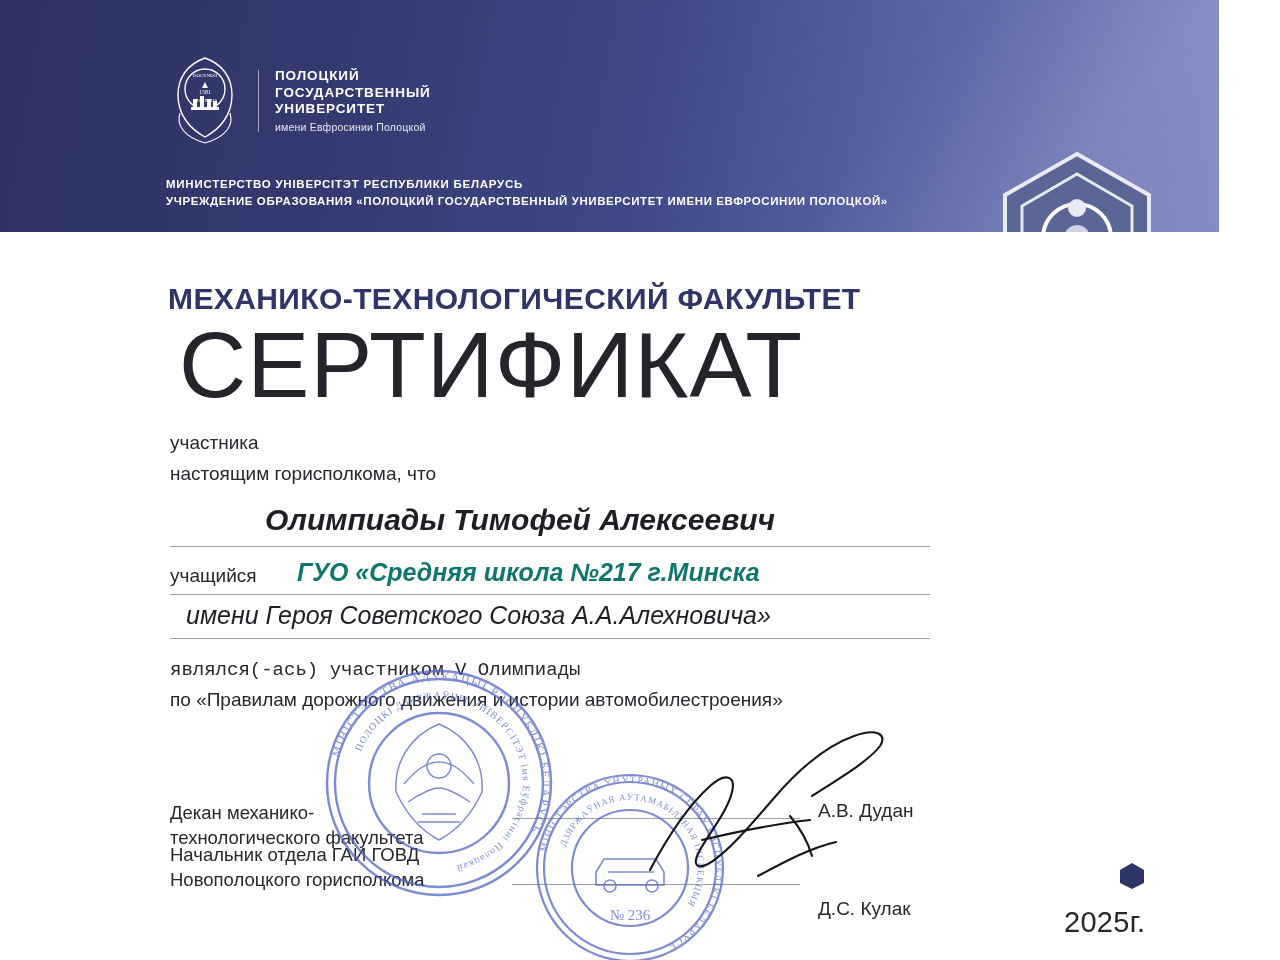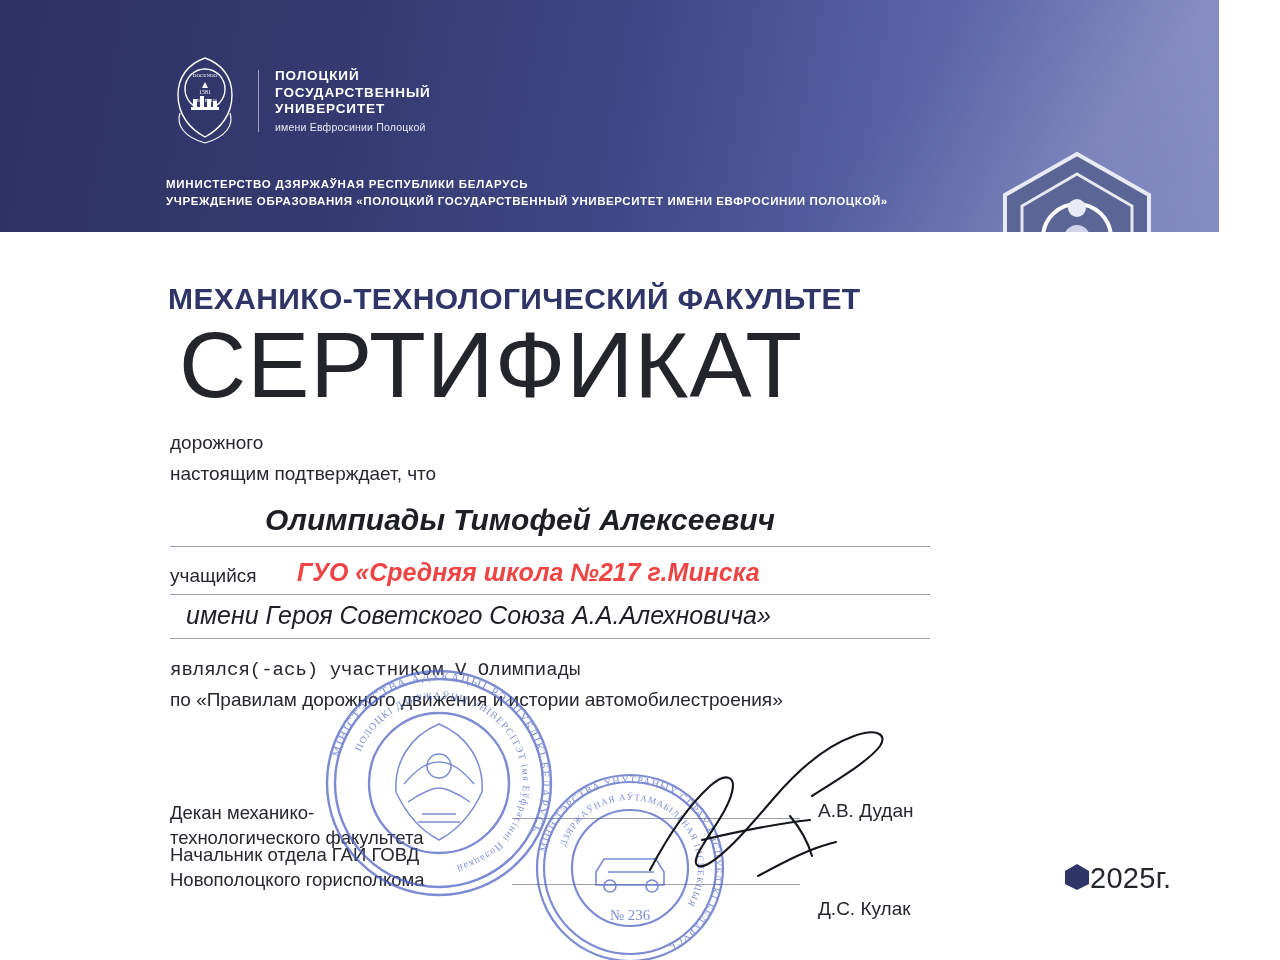--- a/index.html
+++ b/index.html
@@ -168,21 +168,21 @@
     font-size: 19px;
     color: #26282e;
   }
   .school-line1 {
     position: absolute;
     left: 297px;
     top: 558px;
     font-size: 25px;
     font-weight: bold;
     font-style: italic;
-    color: #ef4444;
+    color: #0f766e;
     white-space: nowrap;
   }
   .rule-school1 {
     position: absolute;
     left: 170px;
     top: 594px;
     width: 760px;
     border-top: 1px solid #9aa0b2;
   }
   .school-line2 {
@@ -266,21 +266,23 @@
     font-size: 19px;
     color: #26282e;
     margin-top: 32px;
   }
 
   .year-badge {
     position: absolute;
     left: 1064px;
     top: 862px;
     display: flex;
-    align-items: center;
+    align-items: flex-end;
+    gap: 12px;
+    flex-direction: column;
   }
   .year-text {
     font-size: 29px;
     color: #25272d;
     letter-spacing: 0.3px;
   }
 
   
   .stamp {
     position: absolute;
@@ -331,21 +333,21 @@
       <div class="logo-divider"></div>
       <div class="logo-text">
         <div class="l1">ПОЛОЦКИЙ</div>
         <div class="l2">ГОСУДАРСТВЕННЫЙ</div>
         <div class="l3">УНИВЕРСИТЕТ</div>
         <div class="l4">имени Евфросинии Полоцкой</div>
       </div>
     </div>
 
     <div class="ministry">
-      <div class="m1">МИНИСТЕРСТВО ДЗЯРЖАЎНАЯ РЕСПУБЛИКИ БЕЛАРУСЬ</div>
+      <div class="m1">МИНИСТЕРСТВО УНІВЕРСІТЭТ РЕСПУБЛИКИ БЕЛАРУСЬ</div>
       <div class="m2">УЧРЕЖДЕНИЕ ОБРАЗОВАНИЯ «ПОЛОЦКИЙ ГОСУДАРСТВЕННЫЙ УНИВЕРСИТЕТ ИМЕНИ ЕВФРОСИНИИ ПОЛОЦКОЙ»</div>
     </div>
 
     <div class="hex-emblem">
       <svg width="168" height="186" viewBox="0 0 168 186">
         <g>
           <polygon points="84,6 156,47 156,131 84,172 12,131 12,47" fill="#5b6596" stroke="#e9ebf4" stroke-width="4"></polygon>
           <polygon points="84,26 139,58 139,122 84,154 29,122 29,58" fill="none" stroke="#ffffff" stroke-width="3" opacity="0.85"></polygon>
           <circle cx="84" cy="90" r="34" fill="none" stroke="#ffffff" stroke-width="4"></circle>
           <circle cx="84" cy="90" r="13" fill="#cfd4e8"></circle>
@@ -353,22 +355,22 @@
           <circle cx="110" cy="105" r="9" fill="#e9ebf4"></circle>
           <circle cx="58" cy="105" r="9" fill="#e9ebf4"></circle>
         </g>
       </svg>
     </div>
   </div>
 
   <div class="faculty">МЕХАНИКО-ТЕХНОЛОГИЧЕСКИЙ ФАКУЛЬТЕТ</div>
   <div class="cert-title">СЕРТИФИКАТ</div>
 
-  <div class="line-participant">дорожного</div>
-  <div class="line-confirms">настоящим подтверждает, что</div>
+  <div class="line-participant">участника</div>
+  <div class="line-confirms">настоящим горисполкома, что</div>
 
   <div class="person-name">Олимпиады Тимофей Алексеевич</div>
   <div class="rule-name"></div>
 
   <div class="pupil-label">учащийся</div>
   <div class="school-line1">ГУО «Средняя школа №217 г.Минска</div>
   <div class="rule-school1"></div>
   <div class="school-line2">имени Героя Советского Союза А.А.Алехновича»</div>
   <div class="rule-school2"></div>
 

